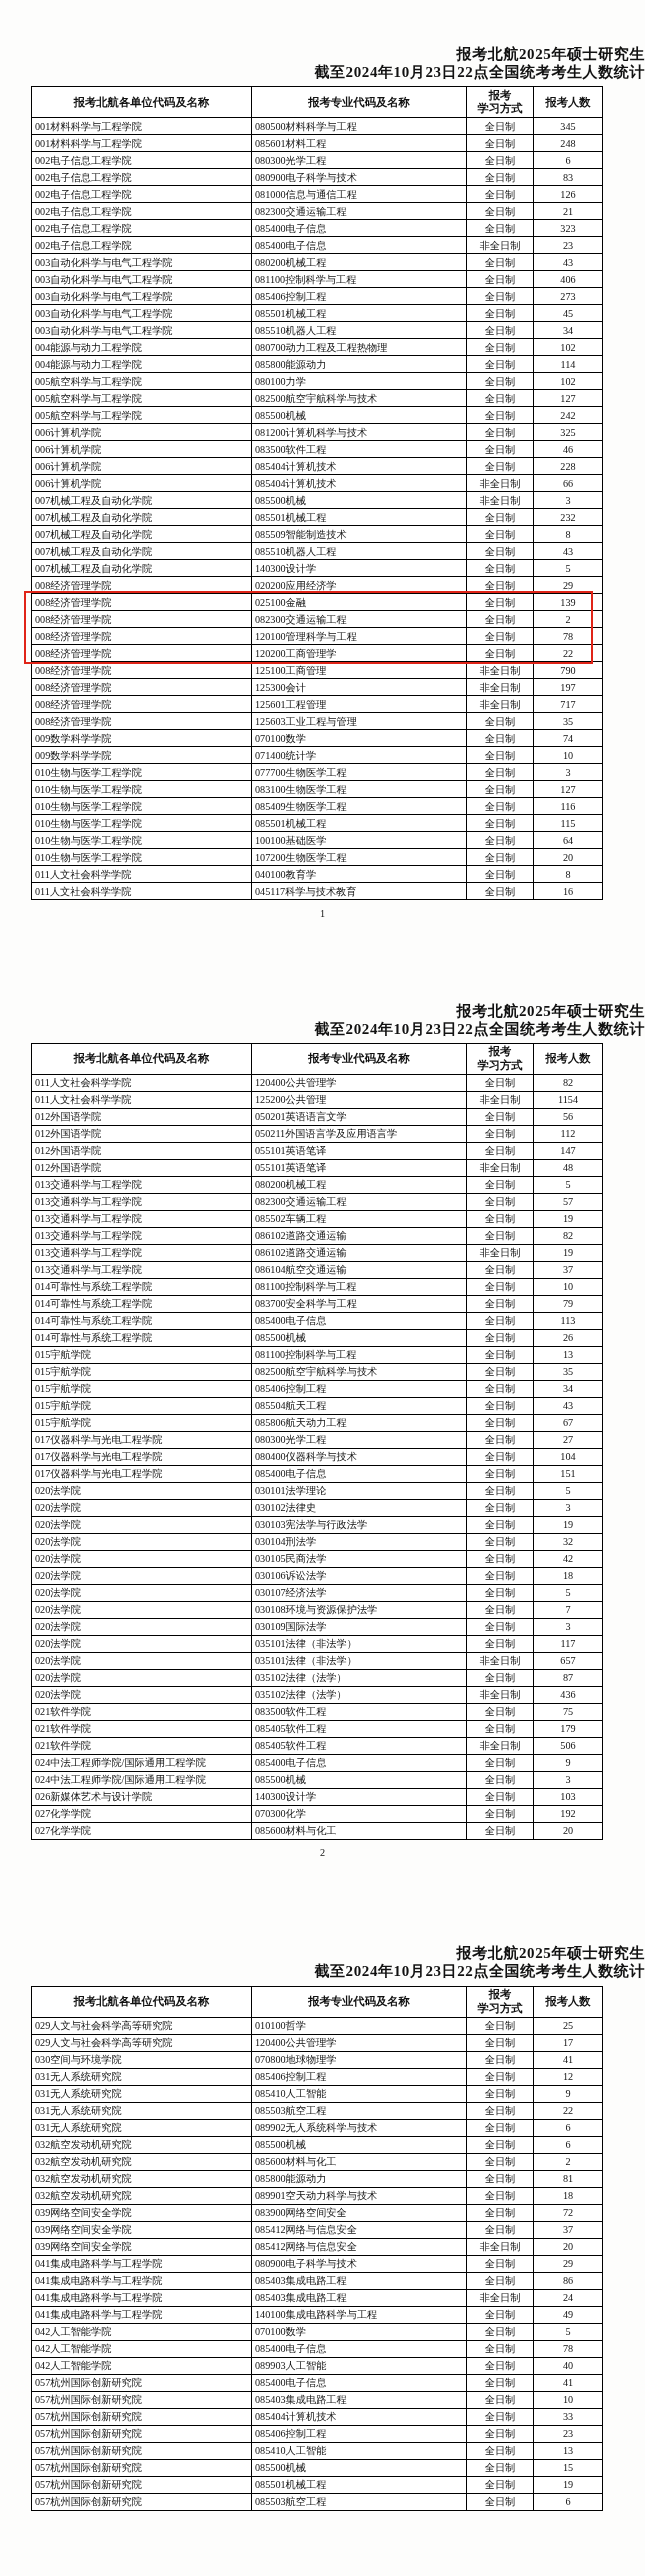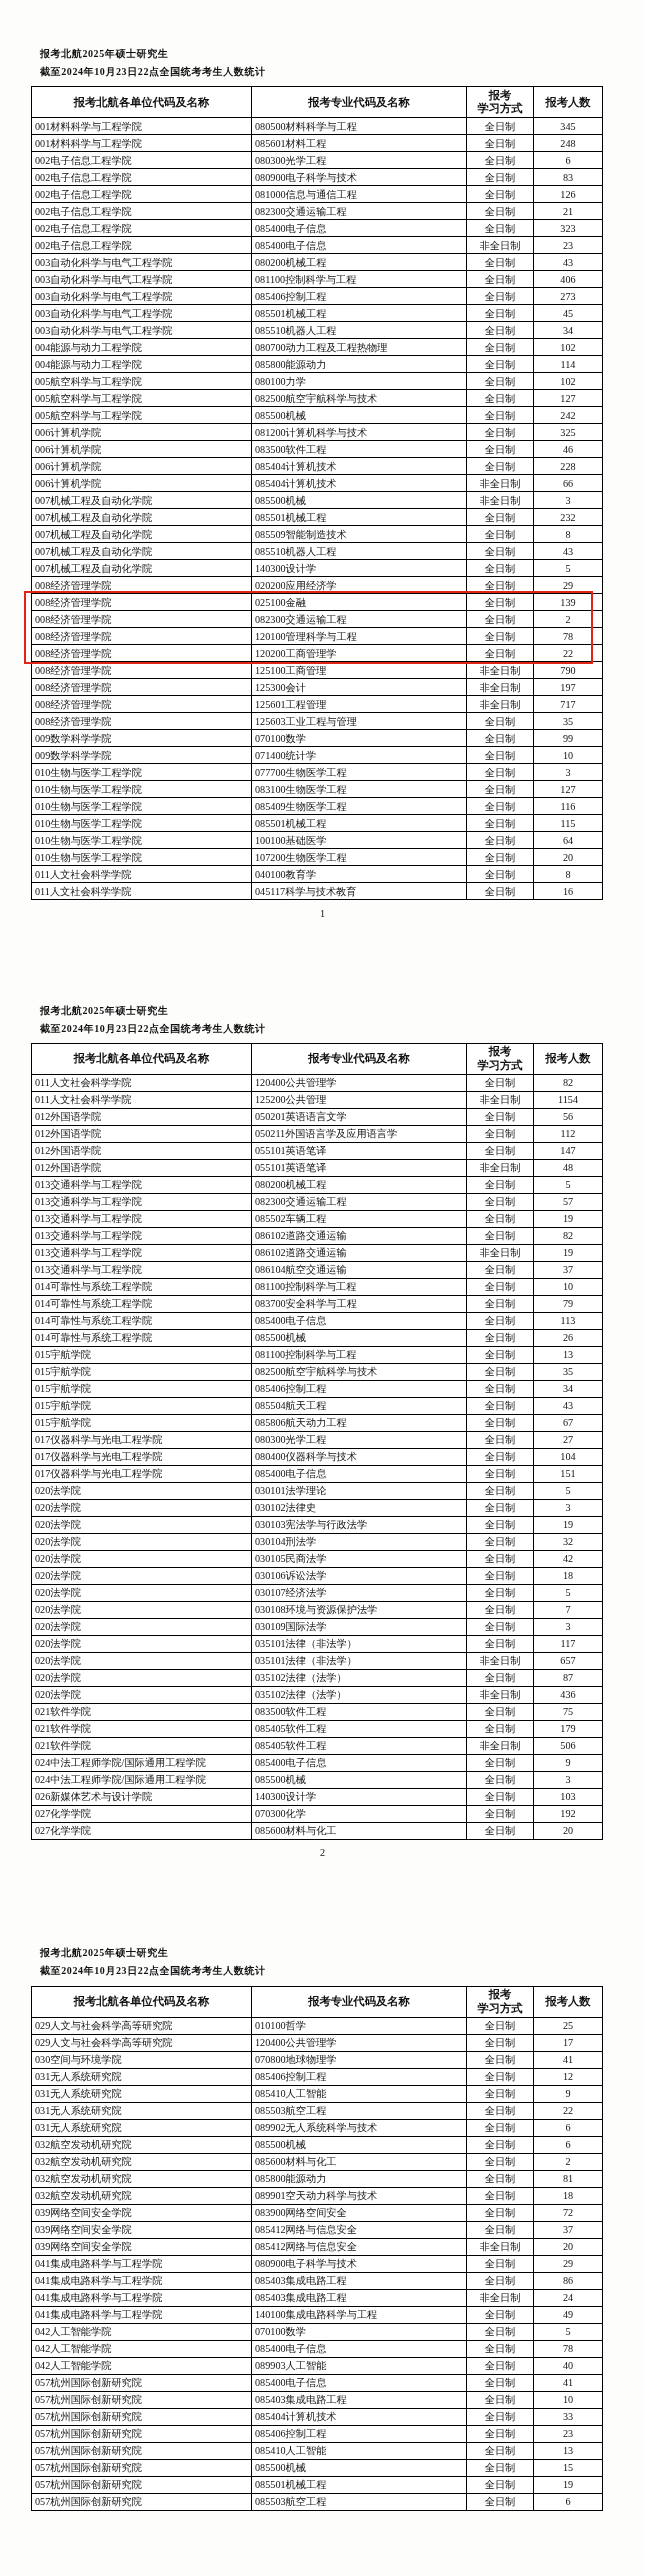--- a/index.html
+++ b/index.html
@@ -4,21 +4,21 @@
 <style>
   html,body{margin:0;padding:0;}
   body{
     width:645px;height:2576px;overflow:hidden;background:#fdfdfc;color:#111;
     font-family:"Liberation Serif","DejaVu Serif",serif;
   }
   .sec{display:block;}
   .sec1{padding-top:45px;}
   .sec2{margin-top:81px;}
   .sec3{margin-top:84px;}
-  .title-line{font-size:10px;font-weight:bold;text-align:left;line-height:18px;letter-spacing:0.6px;padding-left:40px;}
+  .title-line{font-size:15px;font-weight:bold;text-align:right;line-height:18px;letter-spacing:0.6px;padding-left:40px;}
   .table-wrap{position:relative;margin:5.4px 0 0 31px;width:571px;}
   table.data-table{border-collapse:collapse;table-layout:fixed;width:571px;border:1.8px solid #000;background:#ef4444;}
   .data-table th{
     border:1.2px solid #000;border-bottom:1.8px solid #000;background:#fff;
     font-size:11.3px;font-weight:bold;height:30px;text-align:center;padding:0;line-height:13.7px;
   }
   .data-table th.c2{white-space:pre-line;}
   .data-table td{
     border:1.2px solid #000;font-size:10.2px;height:16px;line-height:15.5px;
     padding:0;overflow:hidden;white-space:nowrap;background:#fff;
@@ -270,21 +270,21 @@
             <tr>
               <td class="c0">008经济管理学院</td>
               <td class="c1">125603工业工程与管理</td>
               <td class="c2">全日制</td>
               <td class="c3">35</td>
             </tr>
             <tr>
               <td class="c0">009数学科学学院</td>
               <td class="c1">070100数学</td>
               <td class="c2">全日制</td>
-              <td class="c3">99</td>
+              <td class="c3">74</td>
             </tr>
             <tr>
               <td class="c0">009数学科学学院</td>
               <td class="c1">071400统计学</td>
               <td class="c2">全日制</td>
               <td class="c3">10</td>
             </tr>
             <tr>
               <td class="c0">010生物与医学工程学院</td>
               <td class="c1">077700生物医学工程</td>

